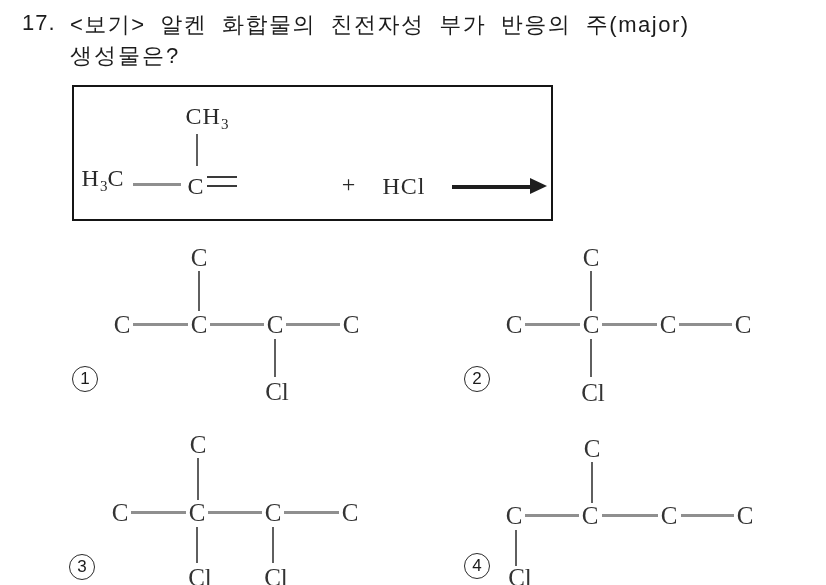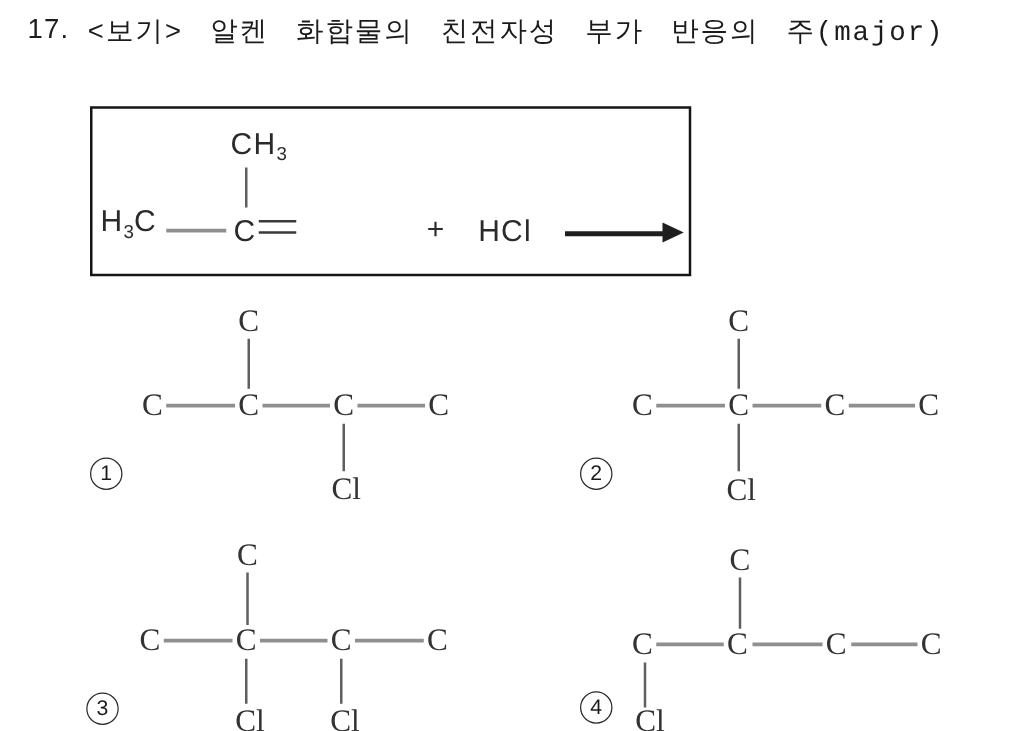--- a/index.html
+++ b/index.html
@@ -8,33 +8,33 @@
     background:#ffffff; overflow:hidden;
     font-family:"Liberation Sans", sans-serif;
     color:#1b1b1b;
   }
   .qnum {
     position:absolute; left:22px; top:10px;
     font-size:22px; letter-spacing:1px;
   }
   .qline1 {
     position:absolute; left:70px; top:10px;
-    font-size:22px; letter-spacing:1.5px; word-spacing:7px; white-space:nowrap;font-family:Liberation Mono, monospace;
+    font-size:22px; letter-spacing:1.5px; word-spacing:7px; white-space:nowrap;
   }
   .qline2 {
     position:absolute; left:70px; top:41px;
     font-size:22px; letter-spacing:2px;
   }
   .example-box {
     position:absolute; left:72px; top:85px; width:477px; height:132px;
     border:2px solid #151515;
   }
   .chem {
     position:absolute; transform:translate(-50%,-50%);
-    font-family:Liberation Sans, sans-serif;
+    font-family:Liberation Serif, serif;
     font-size:24px; color:#2a2a2a; letter-spacing:1px; white-space:nowrap;
   }
   .sub { font-size:15px; position:relative; bottom:-5px; letter-spacing:0; }
   .atom {
     position:absolute; transform:translate(-50%,-50%);
     font-family:"Liberation Serif","DejaVu Serif",serif;
     font-size:25px; color:#333; white-space:nowrap;
   }
   .hbond { position:absolute; height:3px; background:#8f8f8f; }
   .vbond { position:absolute; width:2px; background:#5f5f5f; }
@@ -56,20 +56,21 @@
     font-size:17px; color:#1b1b1b; box-sizing:border-box;
   }
 </style>
 </head>
 <body>
 
 <div id="page">
 
   <div class="qnum">17.</div>
   <div class="qline1">&lt;보기&gt; 알켄 화합물의 친전자성 부가 반응의 주(major)</div>
+  <div class="qline2">생성물은?</div>
 
   <div class="example-box"></div>
 
   <span class="chem" style="left:207px; top:116px;"><span>CH</span><span class="sub">3</span></span>
   <div class="vbond" style="left:196px; top:134px; height:32px;"></div>
   <span class="chem" style="left:103px; top:178px;"><span>H</span><span class="sub">3</span><span>C</span></span>
   <div class="hbond" style="left:133px; top:183px; width:48px;"></div>
   <span class="chem" style="left:196px; top:186px;">C</span>
   <div class="dbond"></div>
   <span class="chem" style="left:349px; top:184px;">+</span>

